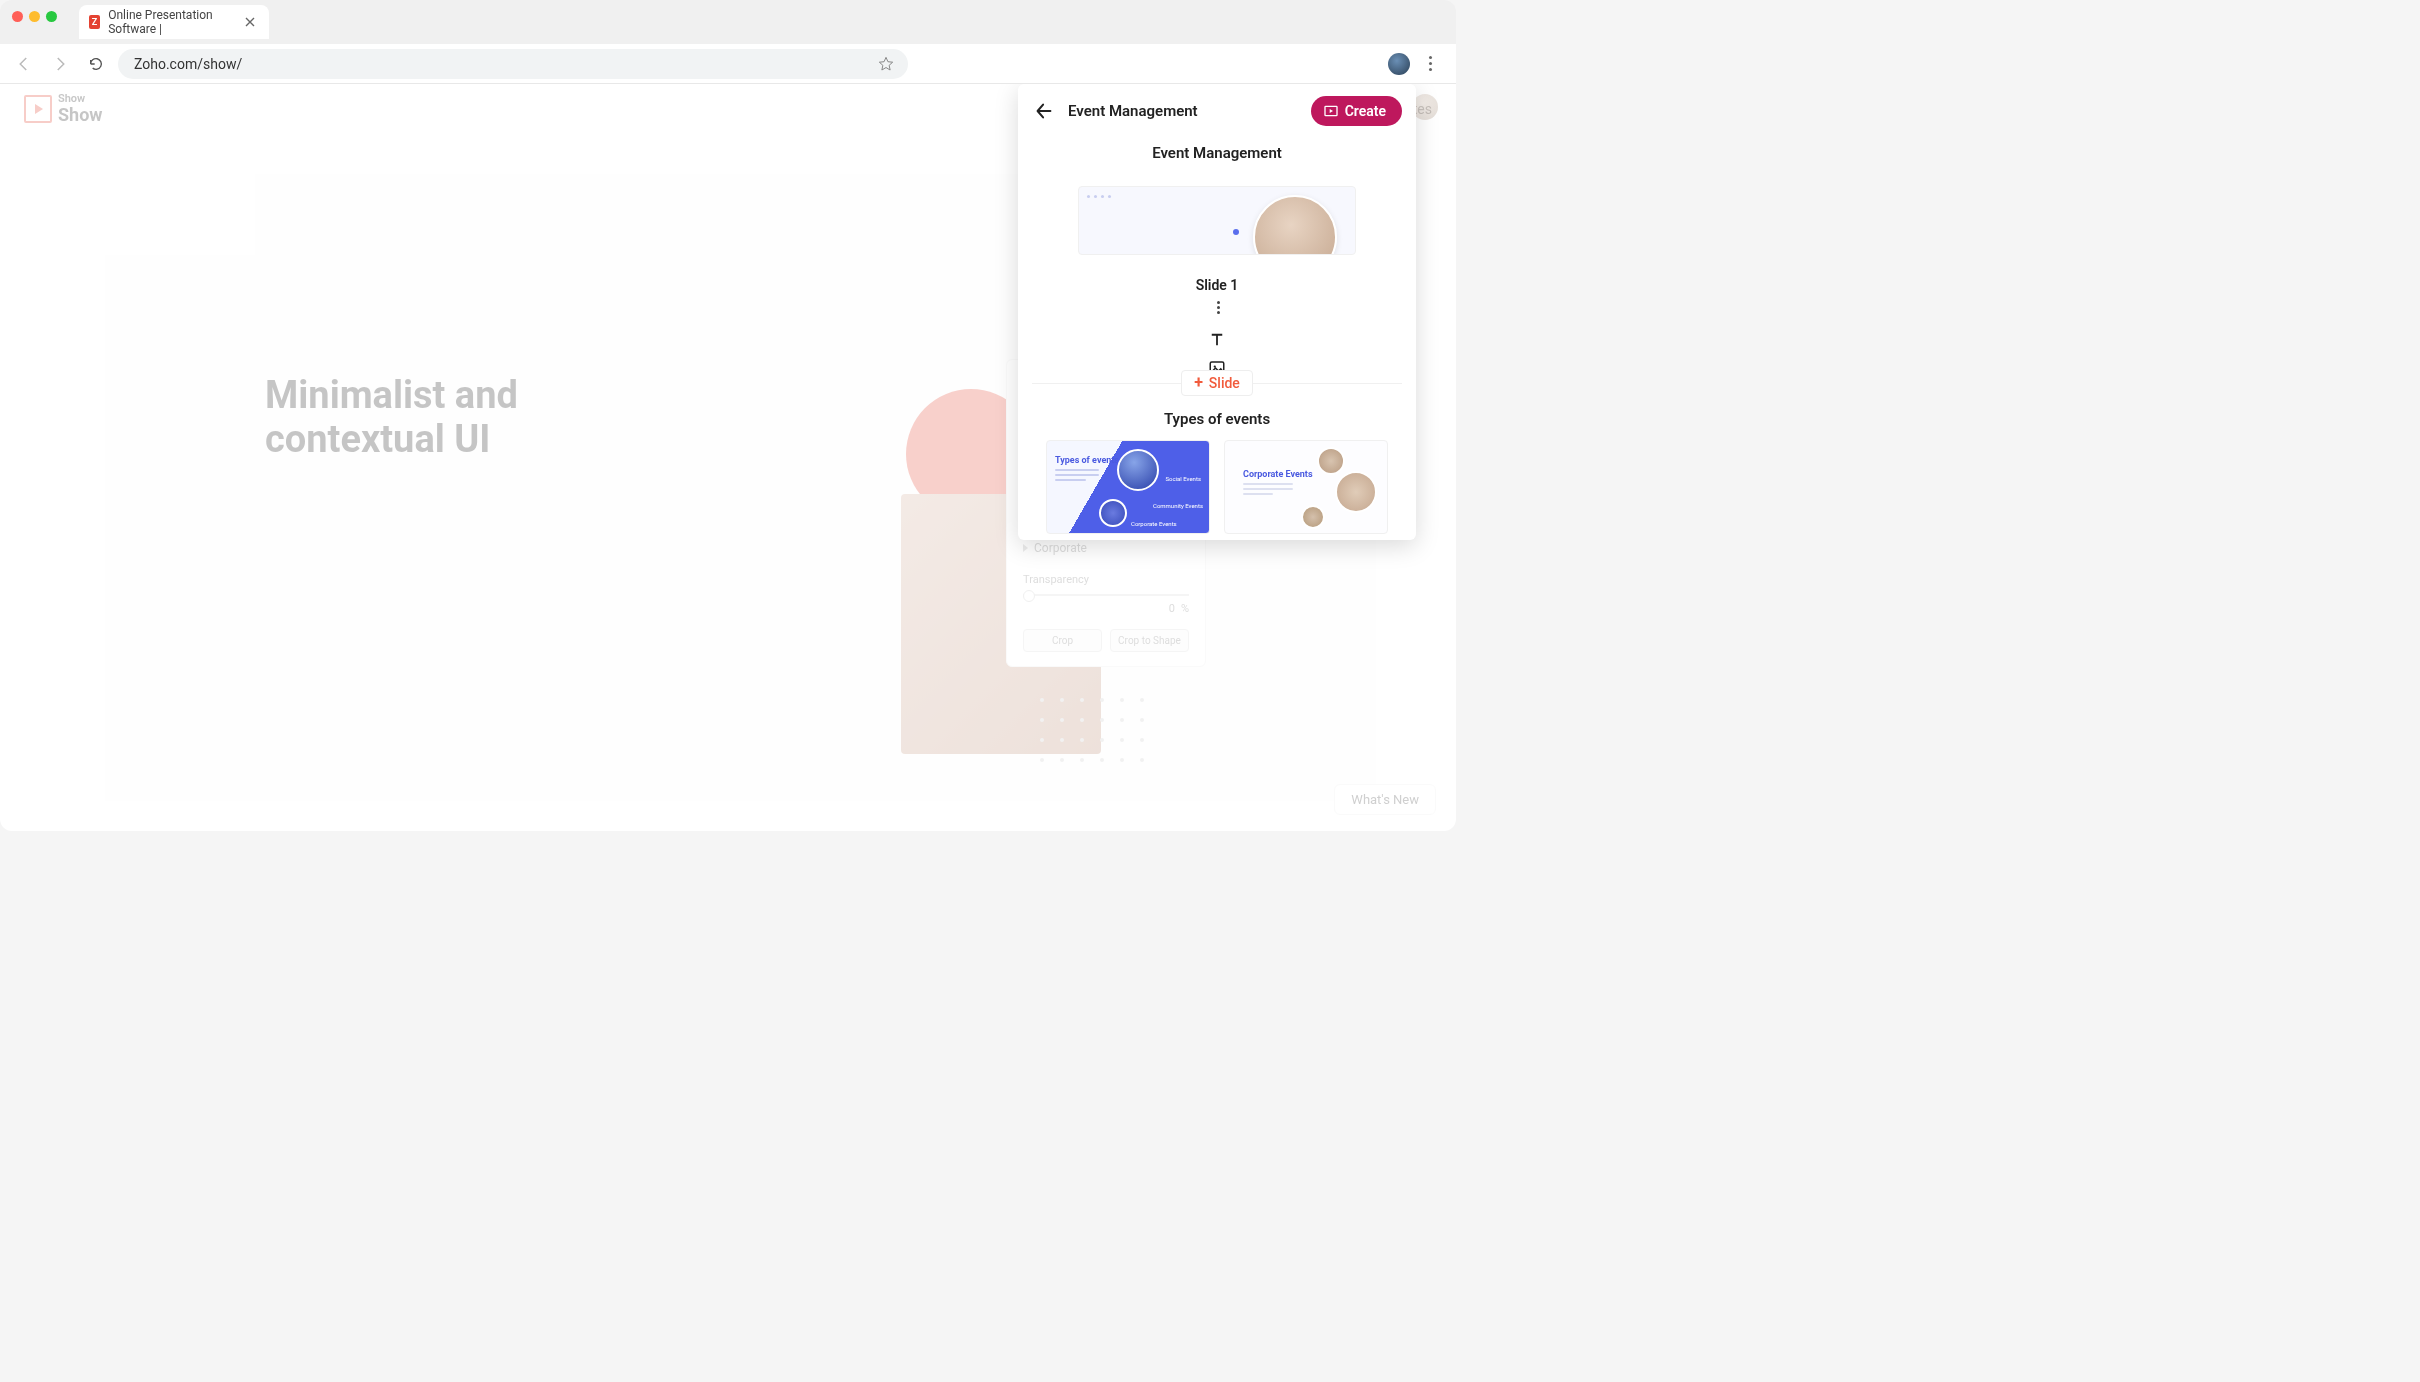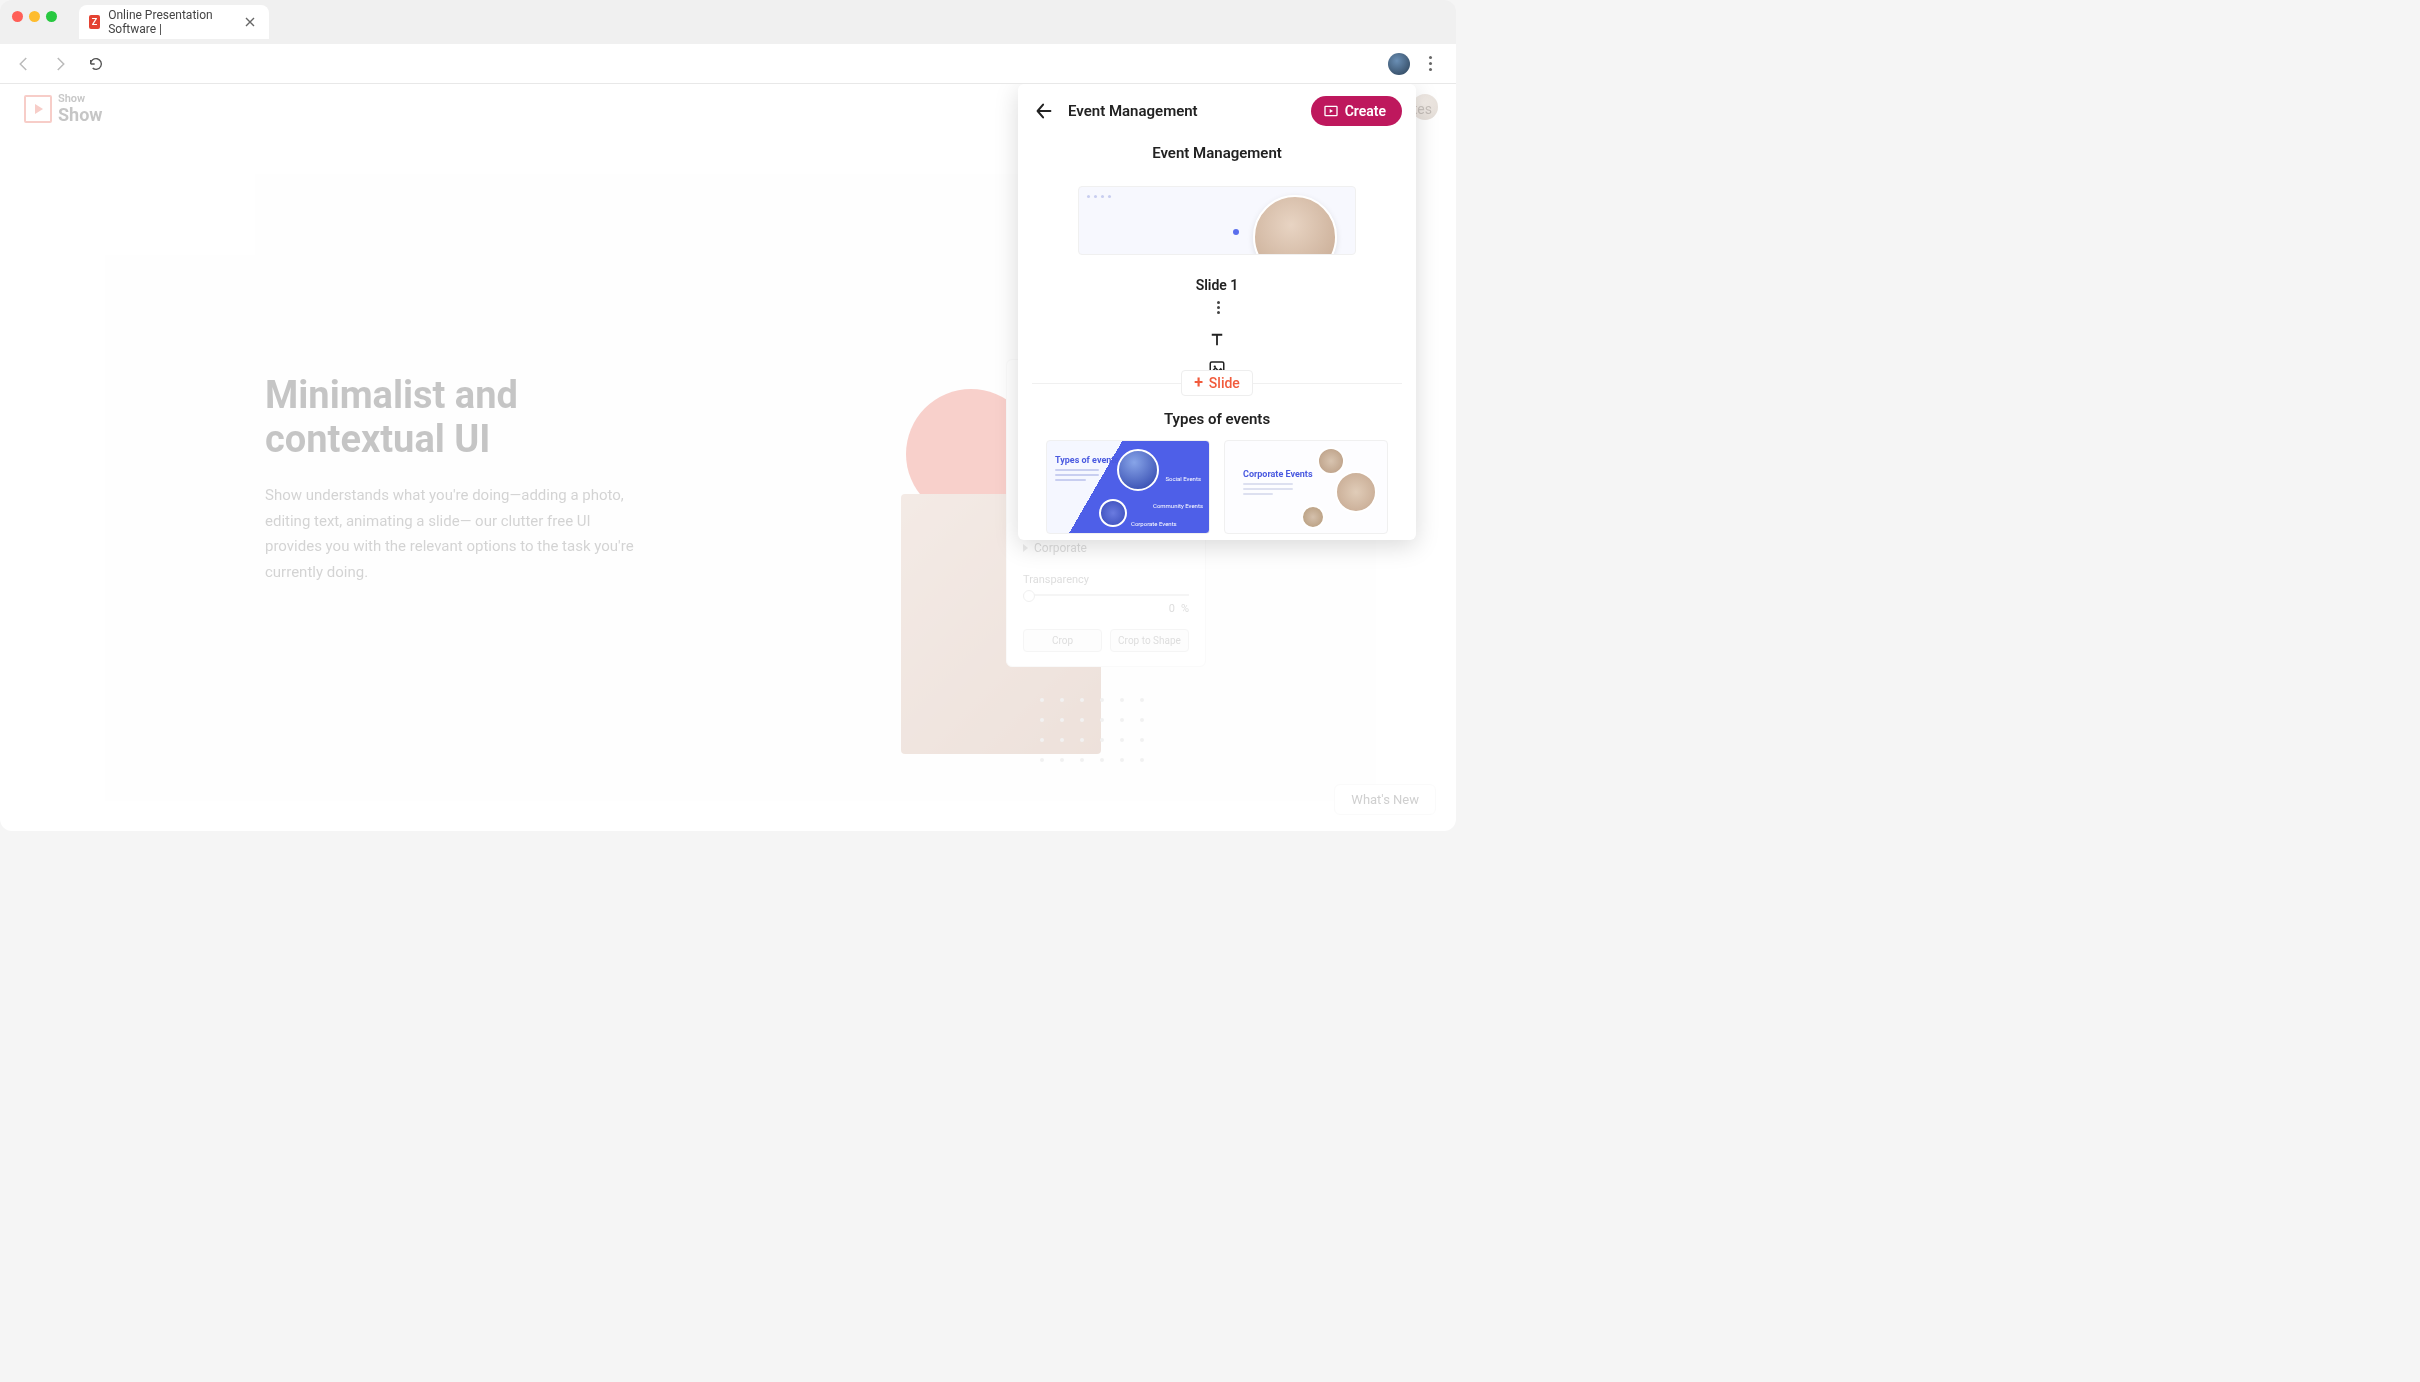--- a/index.html
+++ b/index.html
@@ -156,20 +156,28 @@
   <div class="nav-arrow">
     <svg width="18" height="18" viewBox="0 0 24 24">
         <path d="M9 4 L17 12 L9 20" fill="none" stroke="#bbb" stroke-width="2"></path>
       </svg>
   </div>
   <div class="nav-arrow refresh">
     <svg width="16" height="16" viewBox="0 0 24 24">
         <path d="M4 12 a8 8 0 1 1 3 6.2 M4 12 L4 6 M4 12 L10 12" fill="none" stroke="#555" stroke-width="2"></path>
       </svg>
   </div>
+  <div class="url-field">
+    <span>Zoho.com/show/</span>
+    <div class="url-right-icons">
+      <svg class="star-icon" viewBox="0 0 24 24">
+          <path d="M12 2 L14.9 8.6 L22 9.3 L16.7 14 L18.2 21 L12 17.3 L5.8 21 L7.3 14 L2 9.3 L9.1 8.6 Z" fill="none" stroke="#888" stroke-width="1.5"></path>
+        </svg>
+    </div>
+  </div>
   <div class="chrome-right">
     <div class="chrome-avatar"></div>
     <div class="kebab">
         <span></span>
         <span></span>
         <span></span>
       </div>
   </div>
 </div>
 
@@ -188,21 +196,20 @@
       </div>
       <div class="nav-links">
         <div><span>Features</span><span class="chev">▼</span></div>
         <div><span>Templates</span></div>
       </div>
     </div>
 
     <div class="hero">
       <div class="hero-text">
         <div class="hero-title">Minimalist and contextual UI</div>
-        <div class="hero-sub">Show understands what you're doing—adding a photo, editing text, animating a slide— our clutter free UI provides you with the relevant options to the task you're currently doing.</div>
       </div>
       <div class="hero-graphic">
         <div class="red-circle"></div>
         <div class="people-img"></div>
         <div class="inspector-panel">
           <div class="inspector-tabs">
             <span class="active">Picture</span>
             <span>Text</span>
             <span>S</span>
           </div>

